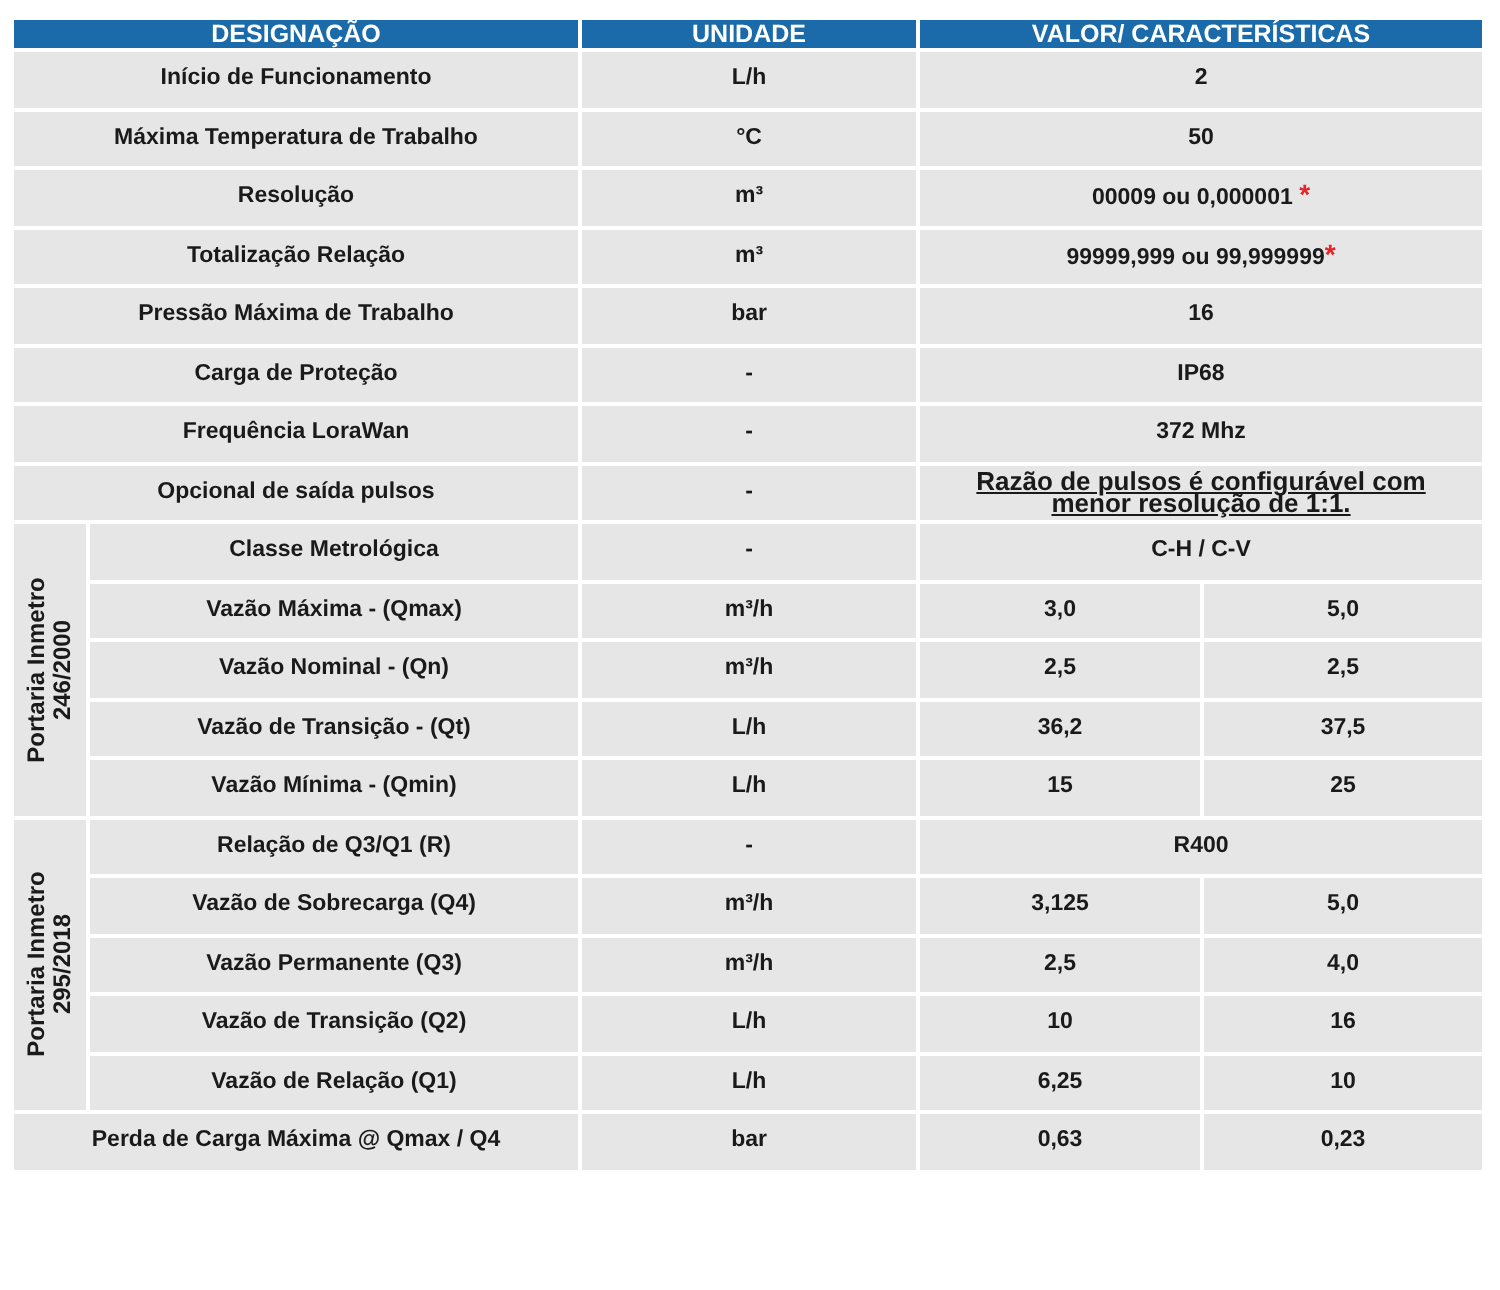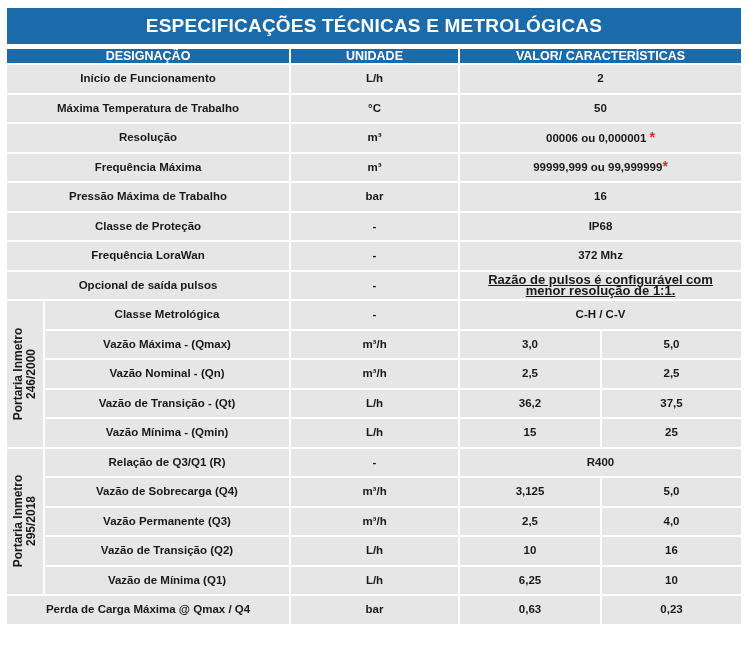--- a/index.html
+++ b/index.html
@@ -17,21 +17,20 @@
   td.group { width: 34px; position: relative; }
   .rot { position: absolute; left: 50%; top: 50%; transform: translate(-50%, -50%) rotate(-90deg);
          white-space: nowrap; font-size: 12px; line-height: 13px; text-align: center; }
   .ast { color: #e8242a; font-size: 14px; }
   .small { font-size: 13px; line-height: 11px; text-decoration: underline; }
 </style>
 </head>
 <body>
 
 <div class="wrap">
-  <div class="title">ESPECIFICAÇÕES TÉCNICAS E METROLÓGICAS</div>
   <table>
     <colgroup>
       <col style="width:36px">
         <col style="width:244px">
         <col style="width:167px">
         <col style="width:140px">
         <col style="width:139px">
     </colgroup>
     <tbody>
         <tr>
@@ -46,34 +45,34 @@
       <td colspan="2">2</td>
     </tr>
     <tr>
       <td colspan="2">Máxima Temperatura de Trabalho</td>
       <td>°C</td>
       <td colspan="2">50</td>
     </tr>
     <tr>
       <td colspan="2">Resolução</td>
       <td>m³</td>
-      <td colspan="2"><span>00006 ou 0,000001 </span><span class="ast">*</span></td>
+      <td colspan="2"><span>00009 ou 0,000001 </span><span class="ast">*</span></td>
     </tr>
     <tr>
-      <td colspan="2">Frequência Máxima</td>
+      <td colspan="2">Totalização Relação</td>
       <td>m³</td>
       <td colspan="2"><span>99999,999 ou 99,999999</span><span class="ast">*</span></td>
     </tr>
     <tr>
       <td colspan="2">Pressão Máxima de Trabalho</td>
       <td>bar</td>
       <td colspan="2">16</td>
     </tr>
     <tr>
-      <td colspan="2">Classe de Proteção</td>
+      <td colspan="2">Carga de Proteção</td>
       <td>-</td>
       <td colspan="2">IP68</td>
     </tr>
     <tr>
       <td colspan="2">Frequência LoraWan</td>
       <td>-</td>
       <td colspan="2">372 Mhz</td>
     </tr>
     <tr>
       <td colspan="2">Opcional de saída pulsos</td>
@@ -143,21 +142,21 @@
       <td>2,5</td>
       <td>4,0</td>
     </tr>
     <tr>
       <td>Vazão de Transição (Q2)</td>
       <td>L/h</td>
       <td>10</td>
       <td>16</td>
     </tr>
     <tr>
-      <td>Vazão de Mínima (Q1)</td>
+      <td>Vazão de Relação (Q1)</td>
       <td>L/h</td>
       <td>6,25</td>
       <td>10</td>
     </tr>
 
     <tr>
       <td colspan="2">Perda de Carga Máxima @ Qmax / Q4</td>
       <td>bar</td>
       <td>0,63</td>
       <td>0,23</td>

